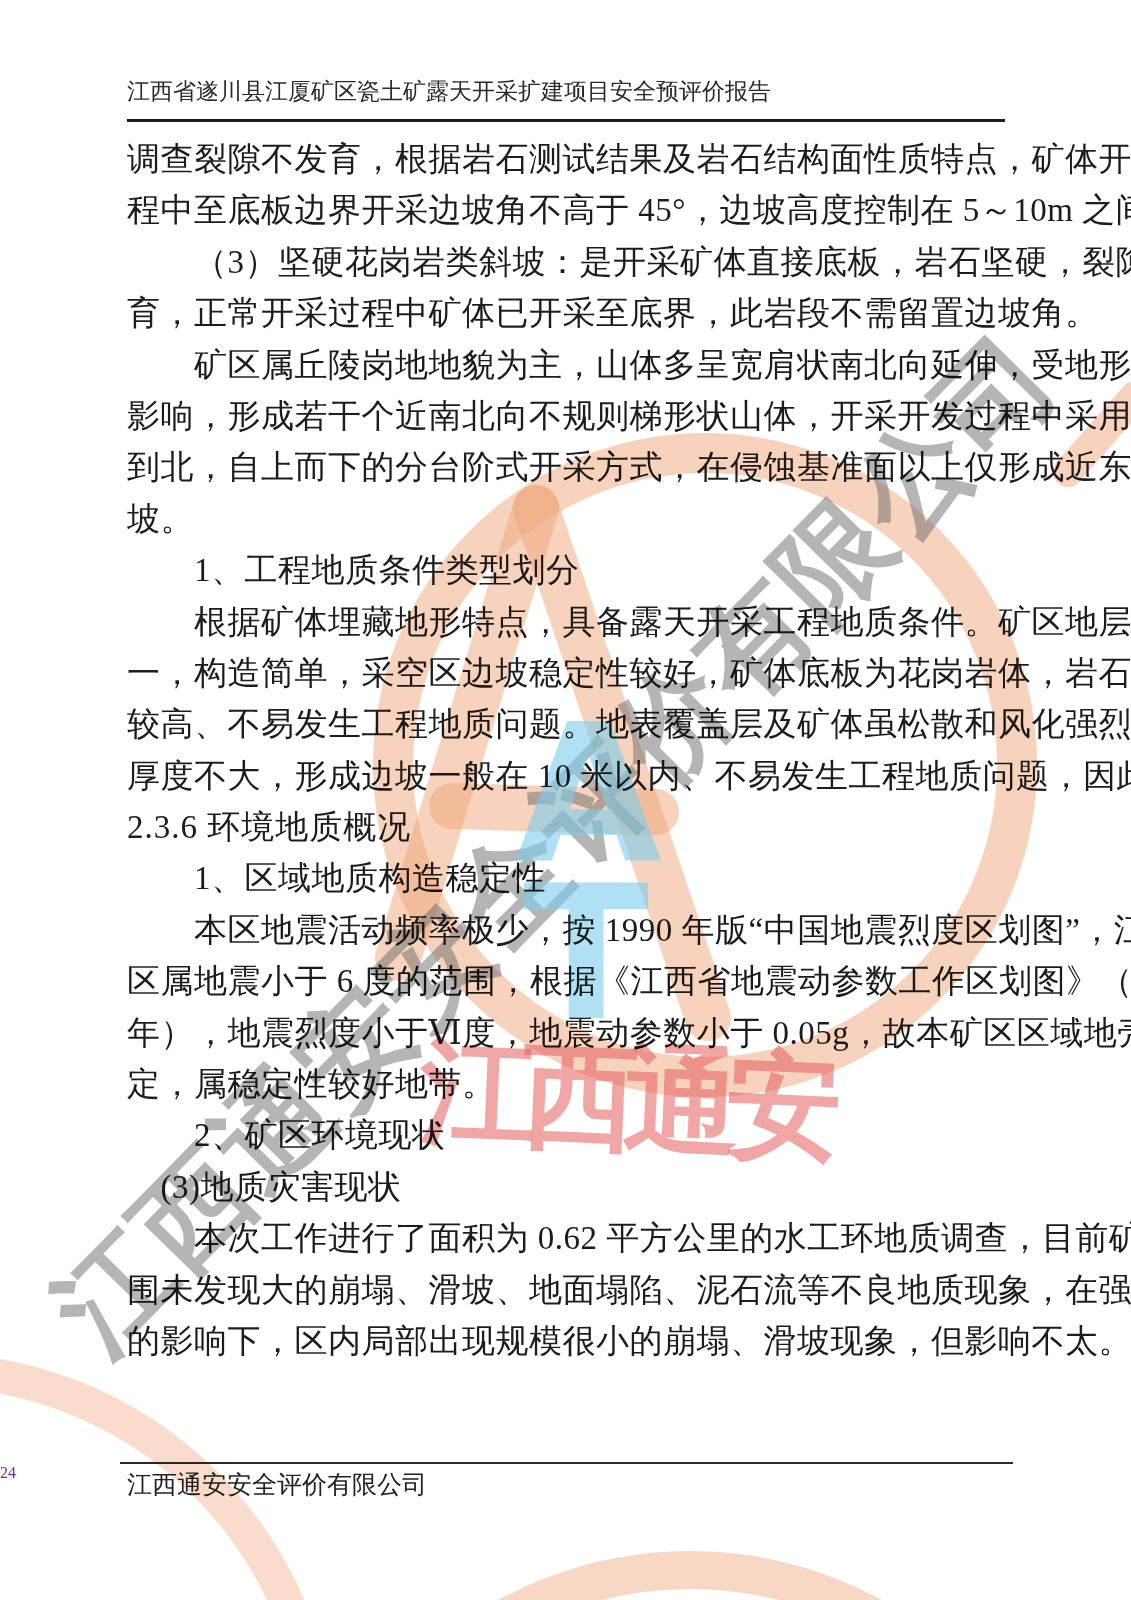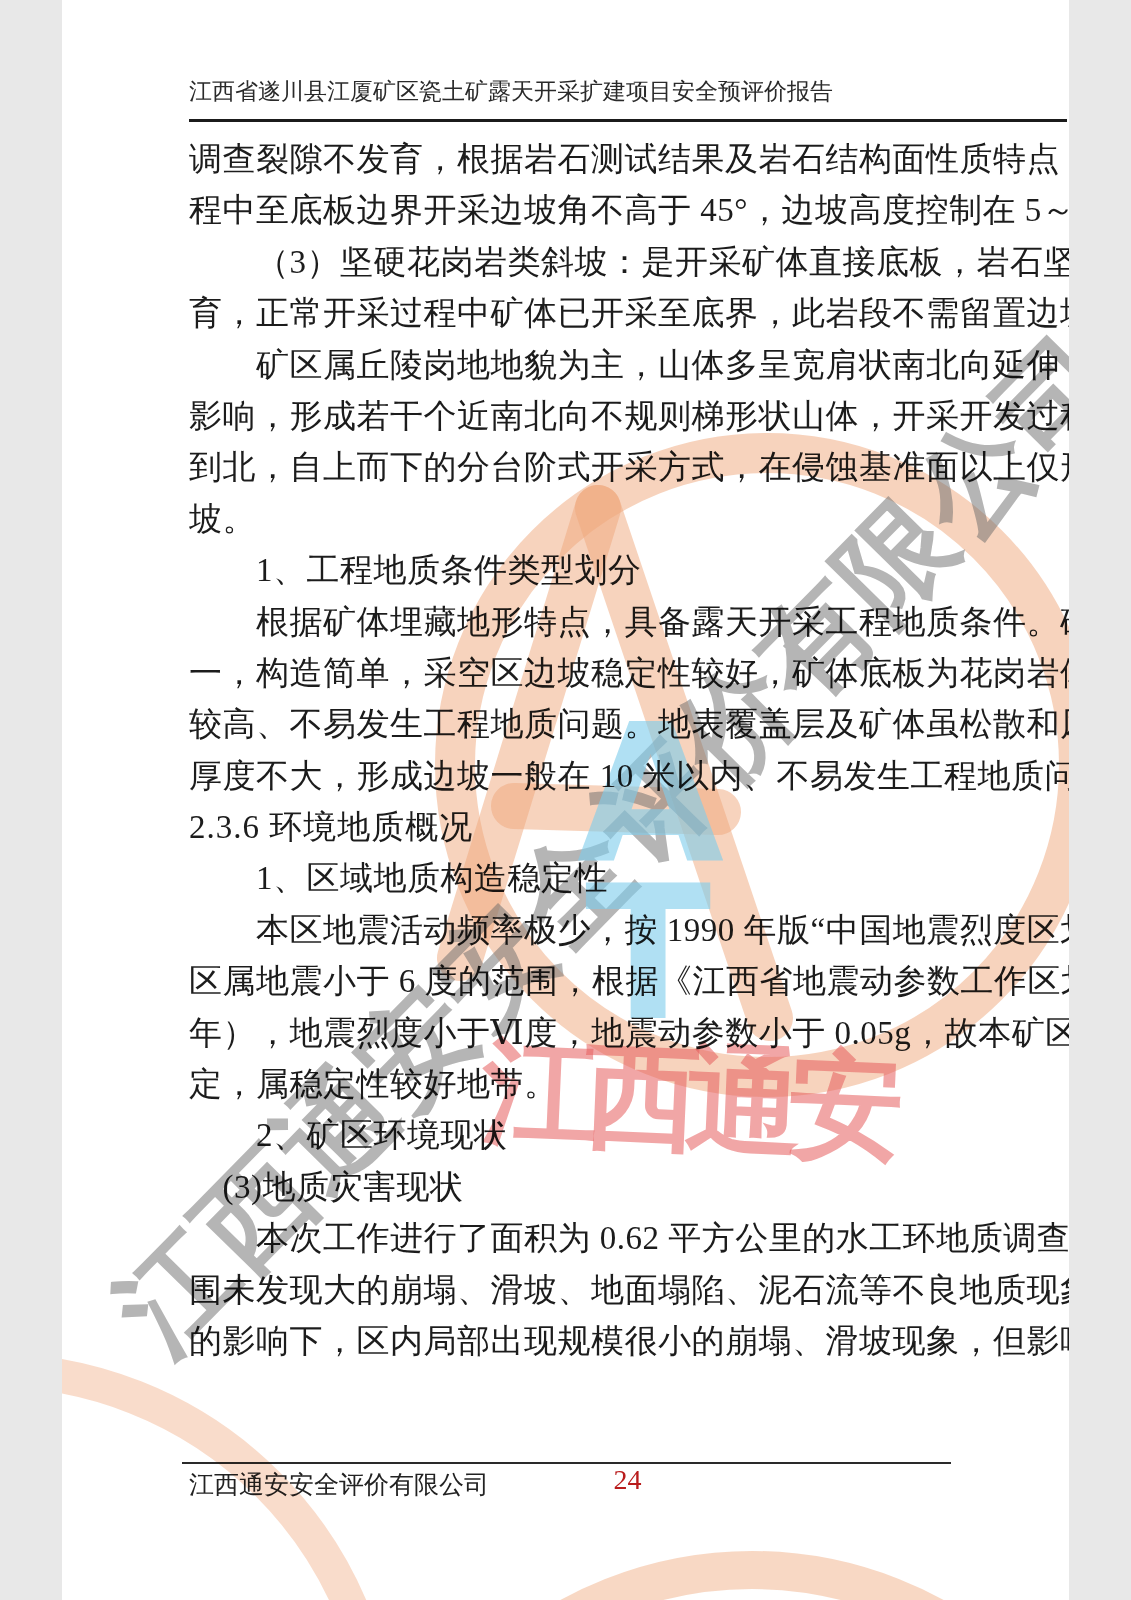--- a/index.html
+++ b/index.html
@@ -1,18 +1,18 @@
 <!DOCTYPE html>
 <html><head>
 <meta charset="utf-8">
 <style>
   html,body{margin:0;padding:0;background:#e8e8e8;}
   .page{
     position:relative;
-    width:1007px;height:1600px;
+    width:1131px;height:1600px;
     margin:0 auto;
     background:#ffffff;
     overflow:hidden;
     font-family:"Liberation Serif","DejaVu Serif",serif;
     color:#1c1c1c;
   }
   
   .header{
     position:absolute;top:76px;left:127px;width:878px;
     display:flex;justify-content:space-between;align-items:flex-end;
@@ -33,21 +33,21 @@
   .footer-rule{
     position:absolute;top:1462px;left:120px;right:118px;
     border-top:2px solid #2a2a2a;z-index:1;
   }
   .footer-company{
     position:absolute;top:1468px;left:127px;
     font-size:25px;color:#222;z-index:1;white-space:nowrap;
   }
   .page-number{
     position:absolute;top:1464px;left:0;width:1131px;
-    text-align:center;font-size:28px;color:#b91c1c;z-index:1;
+    text-align:left;font-size:16px;color:#6d28d9;z-index:1;
   }
   
   .watermark-layer{
     position:absolute;inset:0;z-index:5;
     pointer-events:none;
     mix-blend-mode:multiply;
   }
   .wm-svg{position:absolute;left:0;top:0;}
   .wm-diagonal{
     position:absolute;left:-345px;top:788px;width:1800px;

